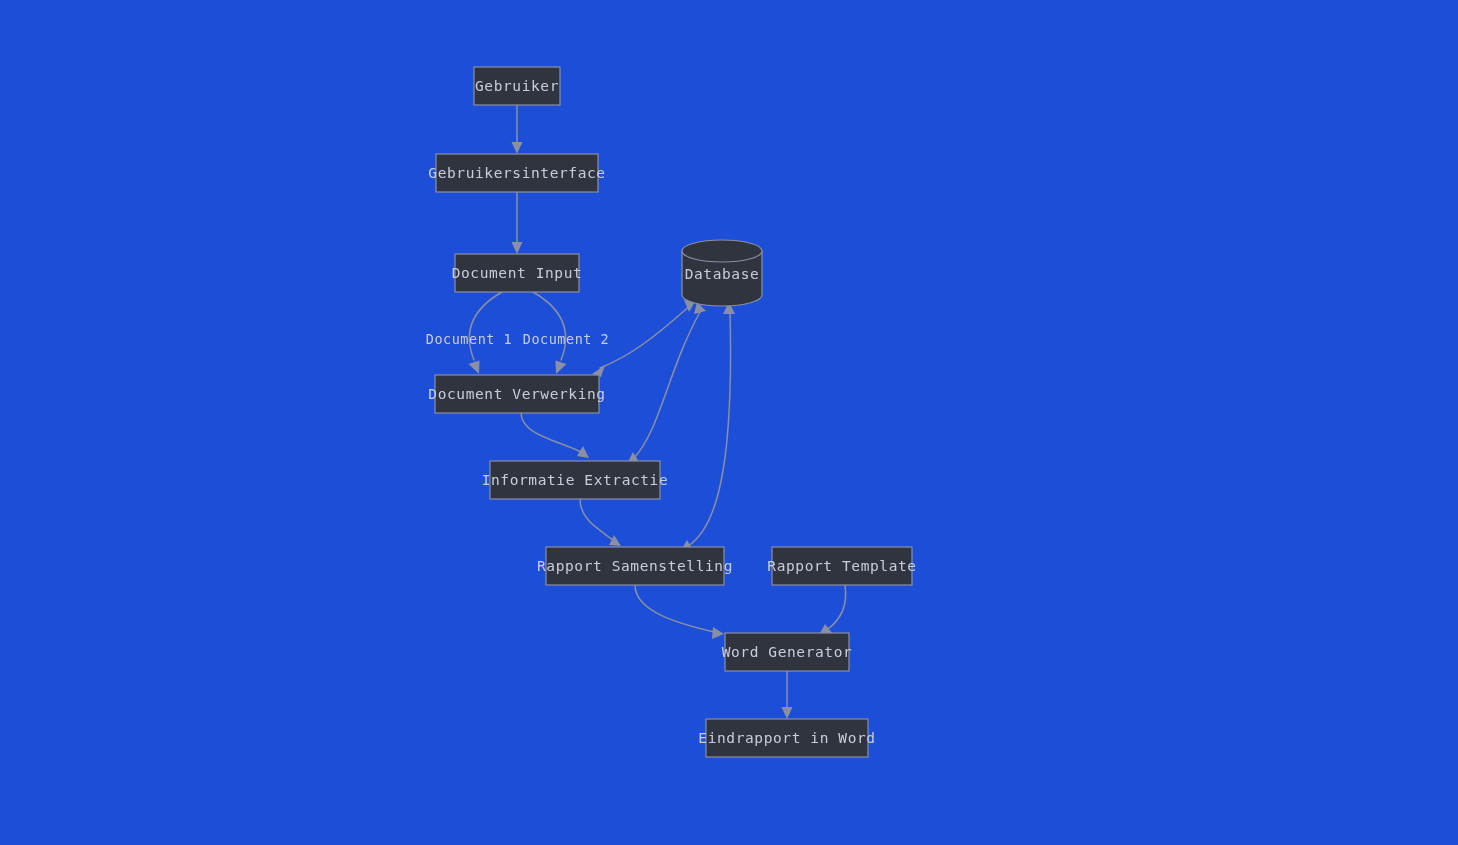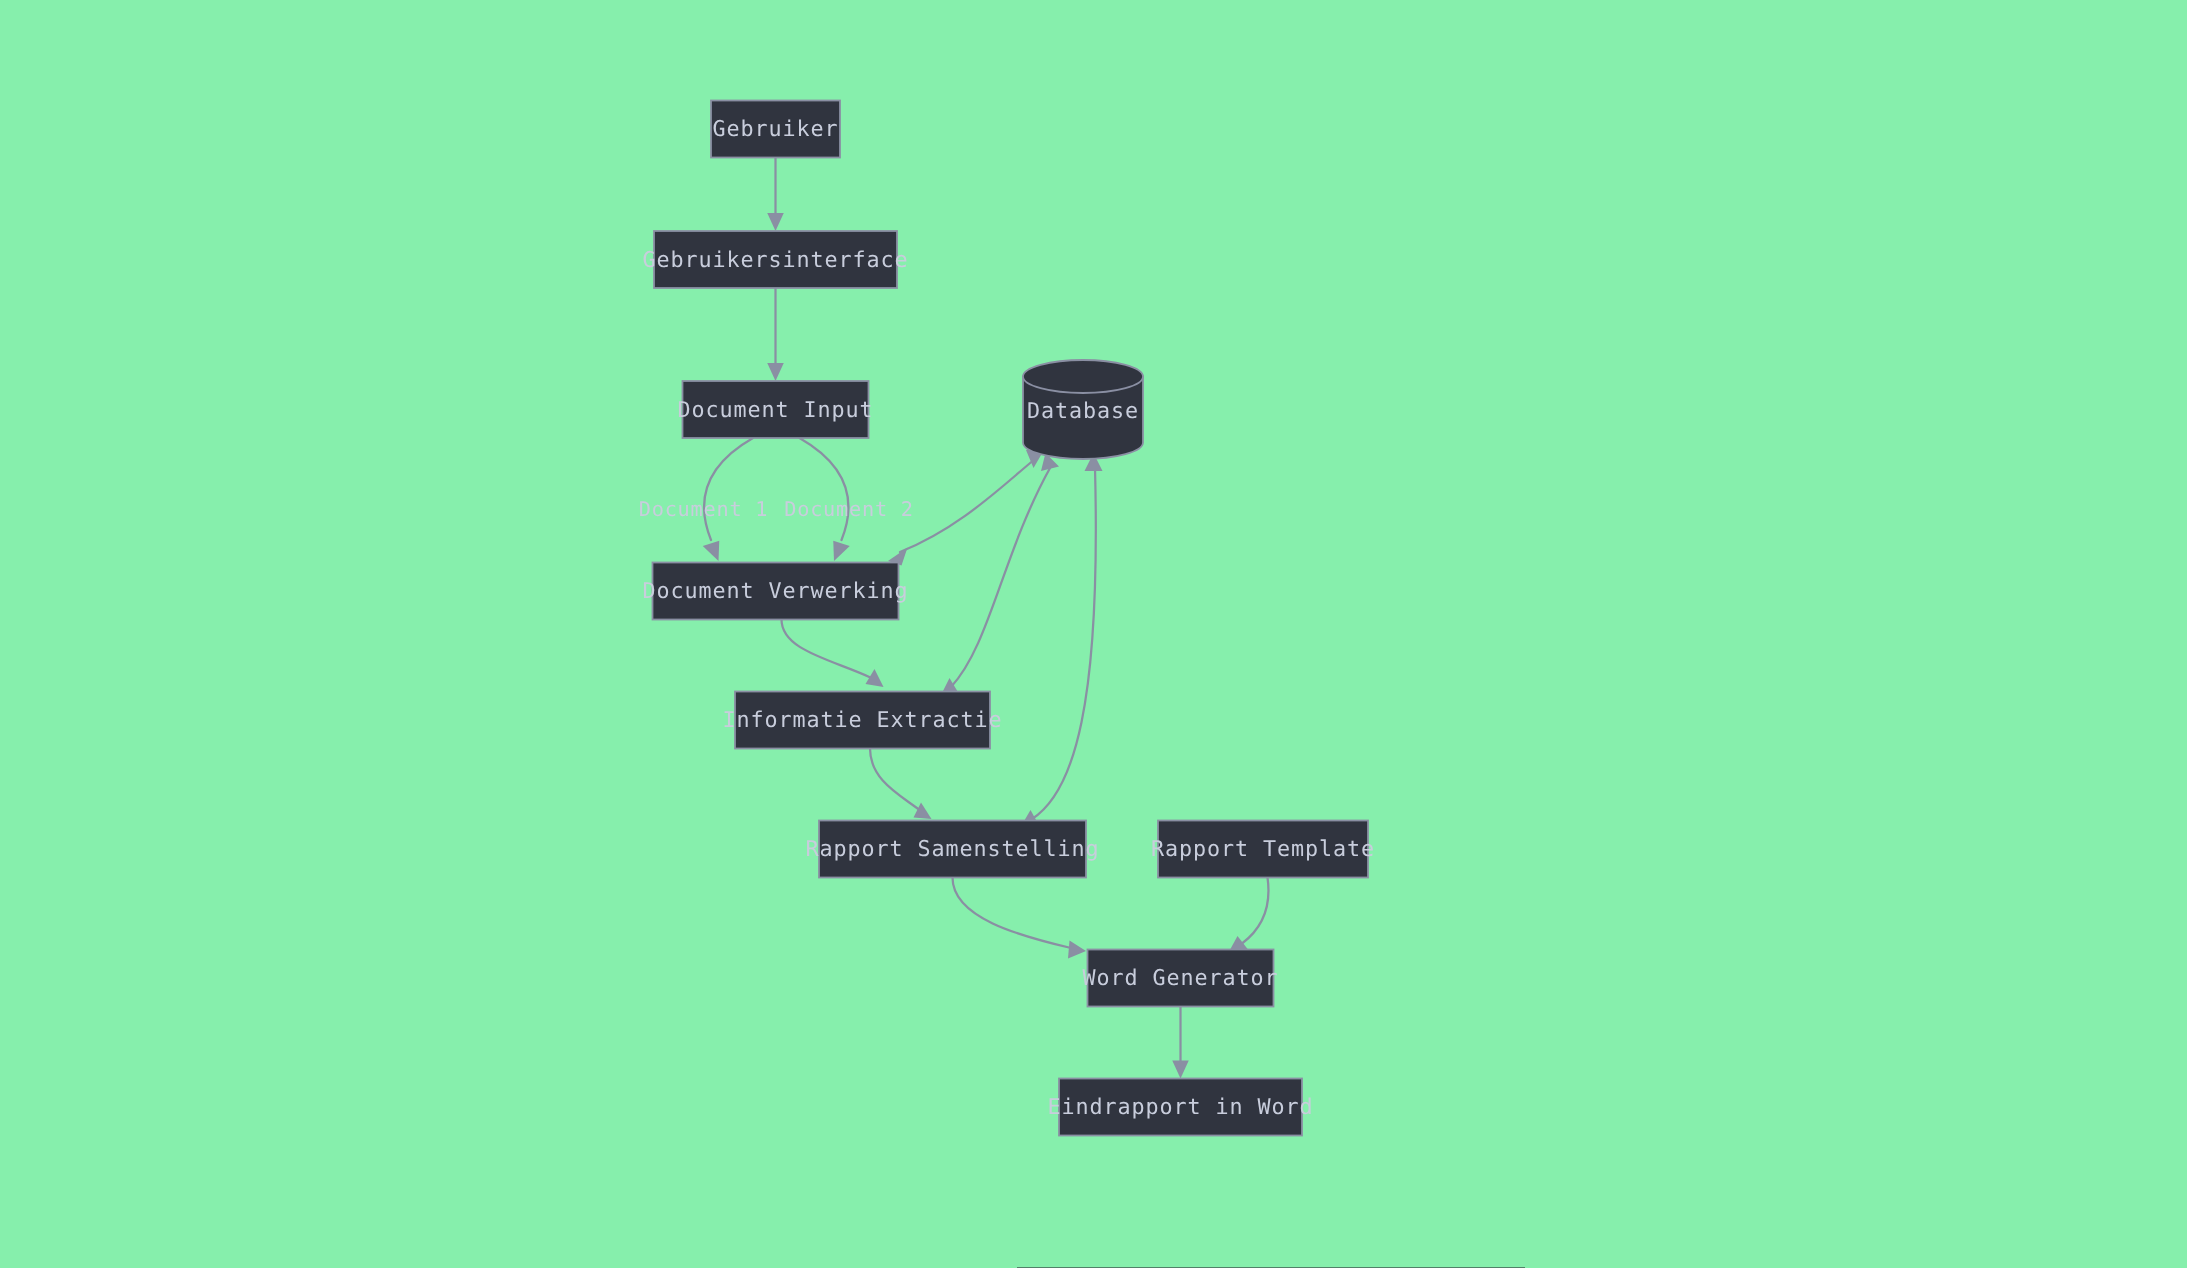--- a/index.html
+++ b/index.html
@@ -11,21 +11,21 @@
   body {
     width: 1458px;
     height: 845px;
     overflow: hidden;
     font-family: "DejaVu Sans Mono", "Liberation Mono", monospace;
   }
   #diagram-root {
     position: relative;
     width: 1458px;
     height: 845px;
-    background: #86efac;
+    background: #1d4ed8;
   }
   svg.flow-canvas {
     position: absolute;
     top: 0;
     left: 0;
     width: 1458px;
     height: 845px;
     display: block;
   }
   .node-box {

